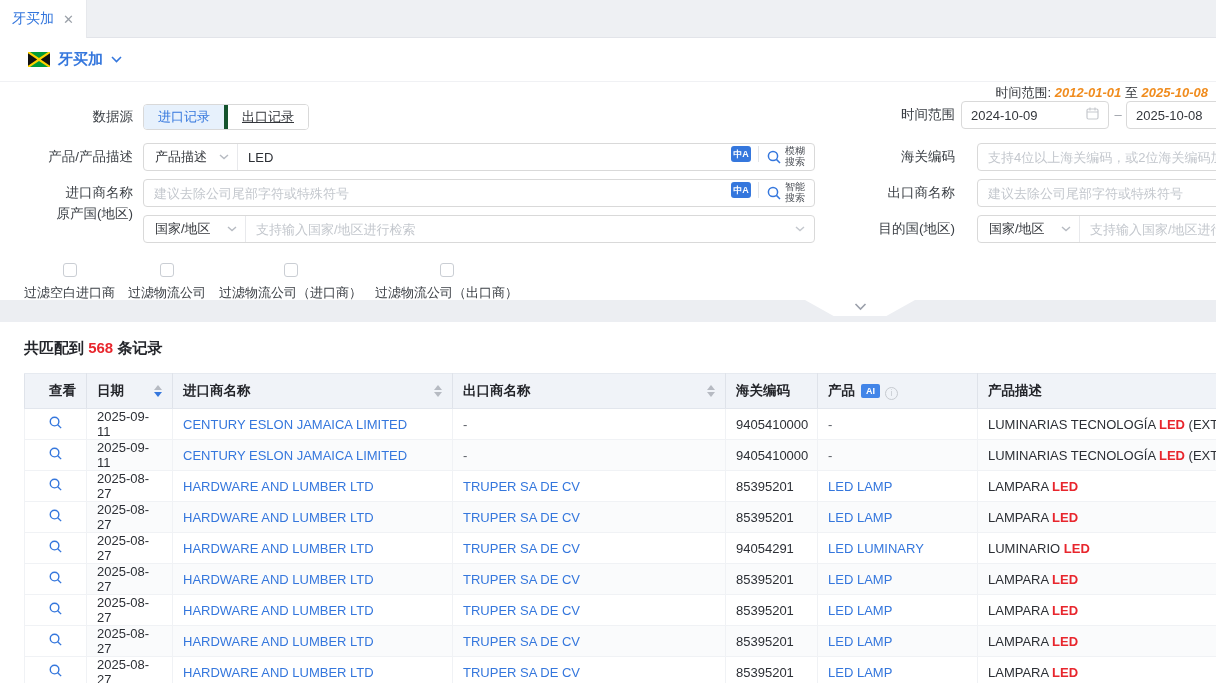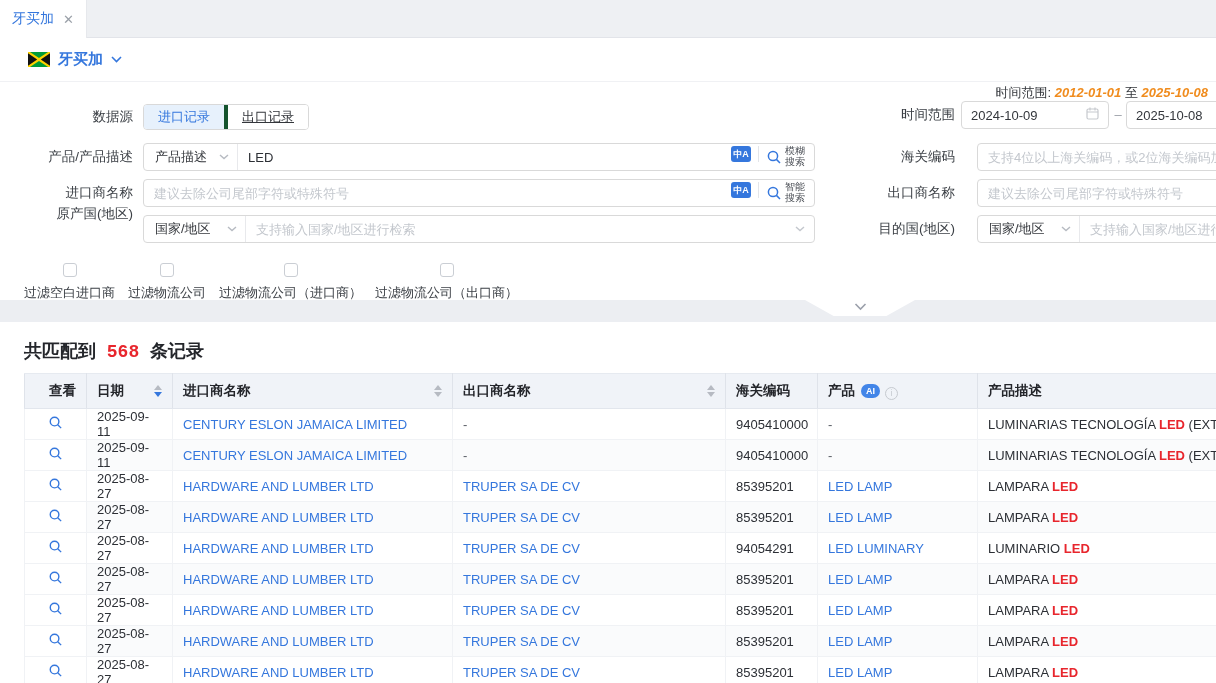--- a/index.html
+++ b/index.html
@@ -52,21 +52,21 @@
   .cb-item { display:flex; align-items:center; gap:7px; cursor:pointer;flex-direction:column; }
   .cb-box { width:14px; height:14px; border:1px solid #caced4; border-radius:3px; background:#fff; flex:none; }
   .cb-label { font-size:13px; color:#3c4046; }
 
   
   .gray-band { position:absolute; left:0; top:300px; width:1216px; height:22px; background:#eceef2; }
   .notch { position:absolute; left:805px; top:0; width:110px; height:16px; background:#fff; clip-path:polygon(0 0,100% 0,74% 100%,26% 100%); display:flex; justify-content:center; cursor:pointer; }
 
   
   .results { position:absolute; left:0; top:322px; width:1216px; height:361px; background:#fff; }
-  .count { position:absolute; left:24px; top:17px; font-size:18px; font-weight:700; color:#24262b;font-family:Liberation Mono, monospace; }
+  .count { position:absolute; left:24px; top:17px; font-size:15px; font-weight:700; color:#24262b; }
   .count .red { color:#e8262d; }
 
   .tbl-wrap { position:absolute; left:24px; top:51px; width:1192px; overflow:hidden; }
   table { border-collapse:collapse; table-layout:fixed; width:1253px; }
   col.c1{width:62px} col.c2{width:86px} col.c3{width:280px} col.c4{width:273px} col.c5{width:92px} col.c6{width:160px} col.c7{width:300px}
   th { height:35px; background:#f0f3f8; font-size:13.5px; font-weight:700; color:#24262b; text-align:left; padding:0 10px; border:1px solid #dfe3ea; border-top:1px solid #e6eaf0; border-bottom:1px solid #e2e6ed; }
   th:first-child { text-align:right; }
   .th-flex { display:flex; align-items:center; justify-content:space-between; }
   td { height:30px; font-size:13px; color:#2c2f35; padding:0 10px; border:1px solid #f0f2f5; background:#fff; }
   tr.stripe td { background:#fafbfc; }
@@ -74,21 +74,21 @@
   a.cell-link, span.cell-link { color:#3577dd; text-decoration:none; cursor:pointer; }
   span.cell-link.plain { color:#5a5e66; cursor:default; }
   .hl { color:#e8262d; font-weight:700; }
   td.c-desc { white-space:nowrap; overflow:hidden; }
 
   .sorter { display:inline-flex; flex-direction:column; gap:2px; margin-left:6px; cursor:pointer; }
   .car-up { width:0; height:0; border-left:4px solid transparent; border-right:4px solid transparent; border-bottom:5px solid #b6bac2; }
   .car-dn { width:0; height:0; border-left:4px solid transparent; border-right:4px solid transparent; border-top:5px solid #b6bac2; }
   .car-dn.active { border-top-color:#3577dd; }
 
-  .ai-badge { display:inline-flex; align-items:center; justify-content:center; background:#4285e8; color:#fff; font-size:9px; font-weight:700; border-radius:7px; width:19px; height:14px; margin-left:6px; vertical-align:1px; }
+  .ai-badge { display:inline-flex; align-items:center; justify-content:center; background:#4285e8; color:#fff; font-size:9px; font-weight:700; border-radius:2px; width:19px; height:14px; margin-left:6px; vertical-align:1px; }
   .info-ic { display:inline-flex; width:13px; height:13px; border:1px solid #c6cad0; border-radius:50%; color:#c6cad0; font-size:9px; align-items:center; justify-content:center; margin-left:5px; vertical-align:-1px; font-weight:400; cursor:pointer; }
 </style>
 </head>
 <body>
 
 <div class="page">
 
   <div class="tabbar">
     <div class="tab">
       <span class="tab-label">牙买加</span>

